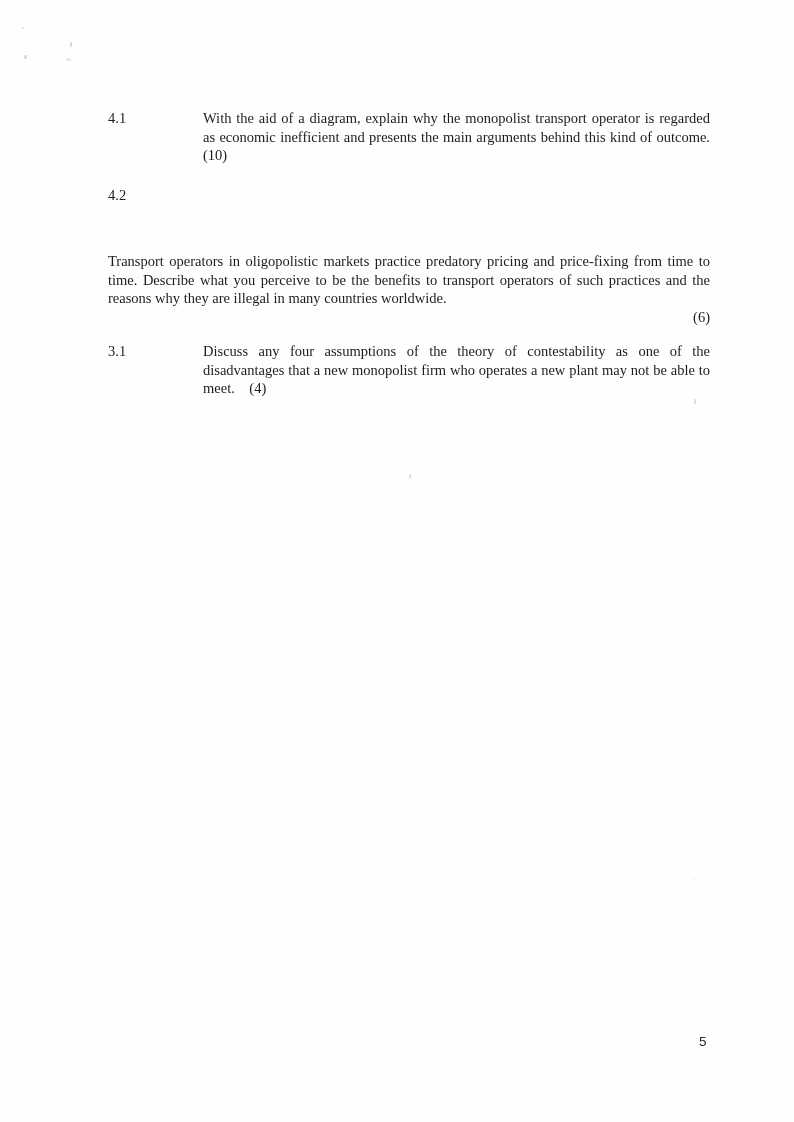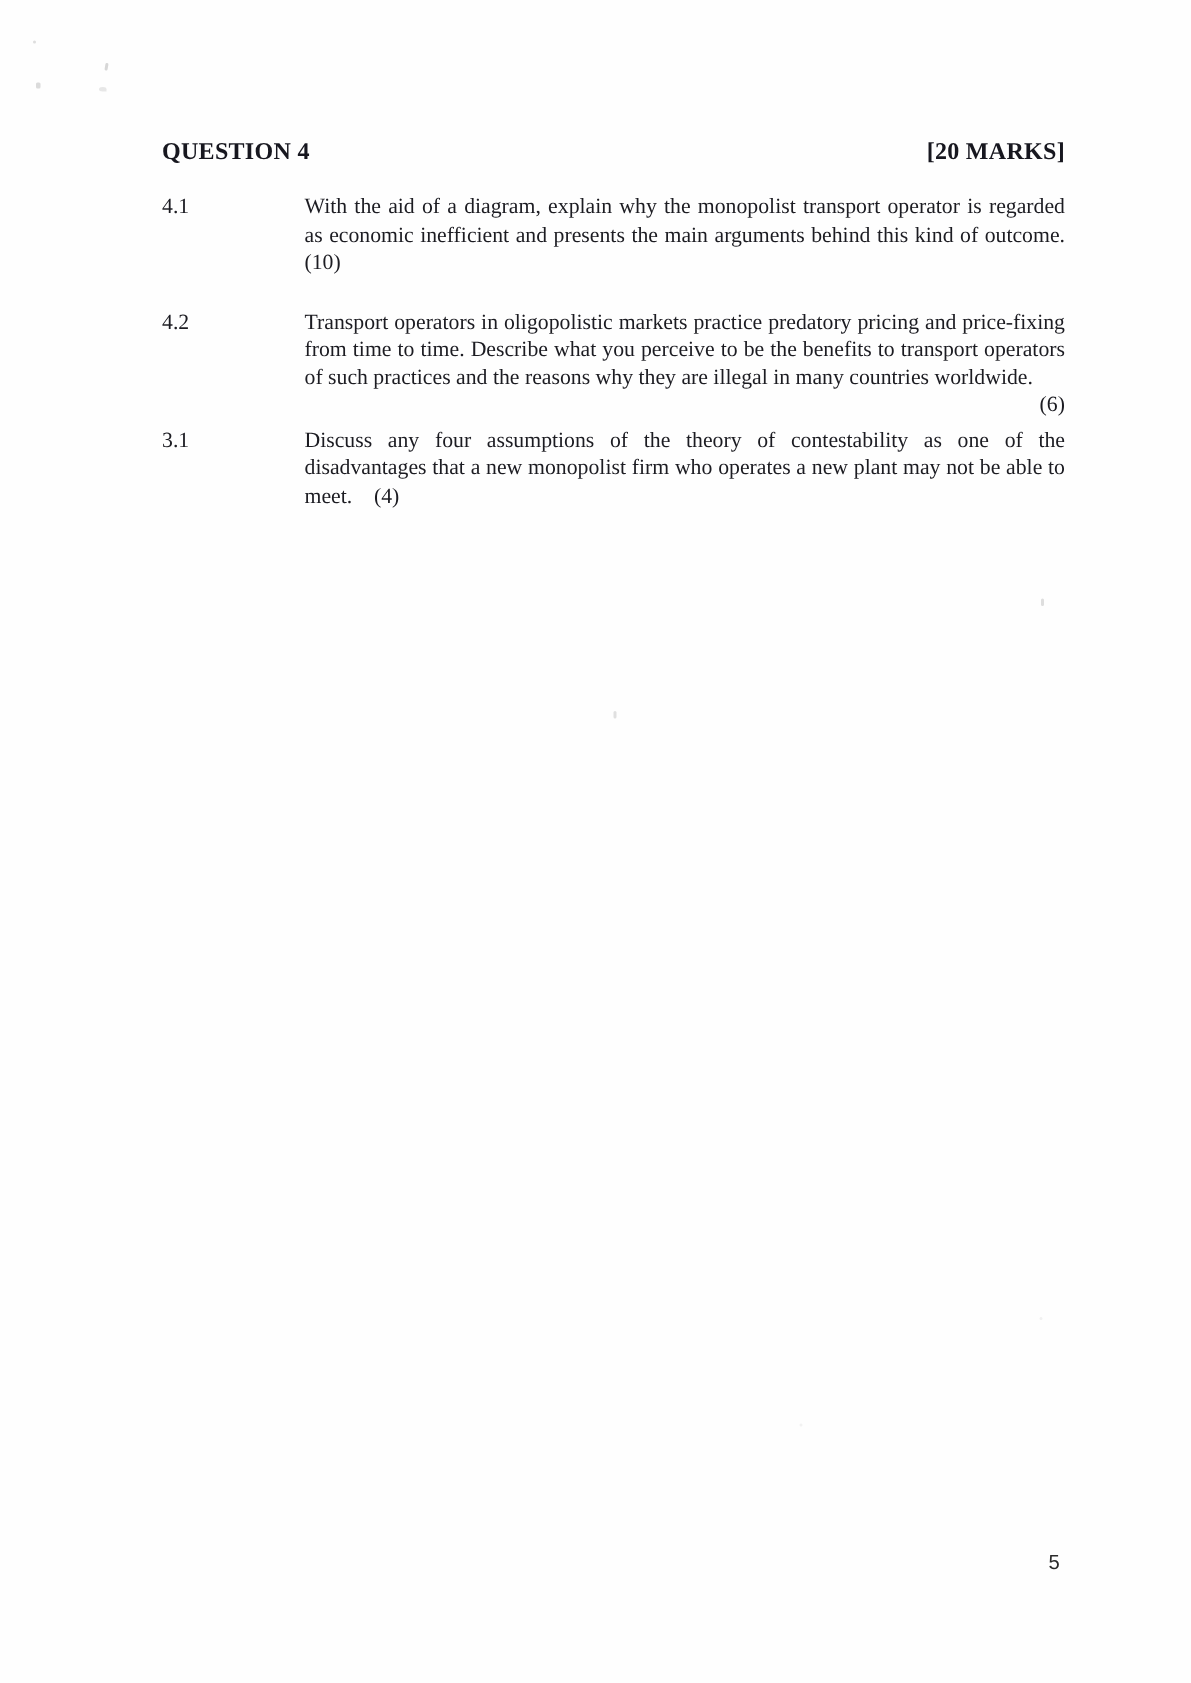--- a/index.html
+++ b/index.html
@@ -35,21 +35,21 @@
   }
   .questions {
     margin-top: 17px;
   }
   .question {
     display: flex;
     align-items: flex-start;
     gap: 48px;
   }
   .question.q1 { margin-bottom: 21px; }
-  .question.q2 { margin-bottom: 5px; }
+  .question.q2 { margin-bottom: 16px; flex-direction: column; }
   .question.q3 { margin-bottom: 0; }
   .qnum {
     flex: none;
     width: 47px;
     font-size: 14.5px;
     line-height: 18.5px;
   }
   .qbody {
     flex: 1;
     min-width: 0;
@@ -100,24 +100,20 @@
   <div class="speck s2"></div>
   <div class="speck s3"></div>
   <div class="speck s4"></div>
   <div class="speck s5"></div>
   <div class="speck s6"></div>
   <div class="speck s7"></div>
   <div class="speck s8"></div>
 
   <div class="content">
 
-    <div class="header-row">
-      <span>QUESTION 4</span>
-      <span>[20 MARKS]</span>
-    </div>
 
     <div class="questions">
 
       <div class="question q1">
         <div class="qnum">4.1</div>
         <div class="qbody">
           <p class="qtext">With the aid of a diagram, explain why the monopolist transport operator is regarded as economic inefficient and presents the main arguments behind this kind of outcome. (10)</p>
 
         </div>
       </div>

